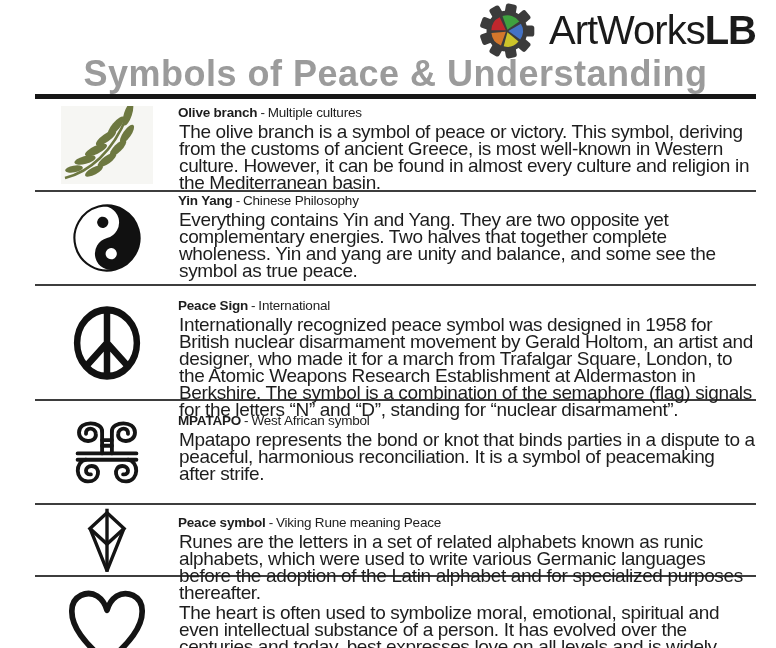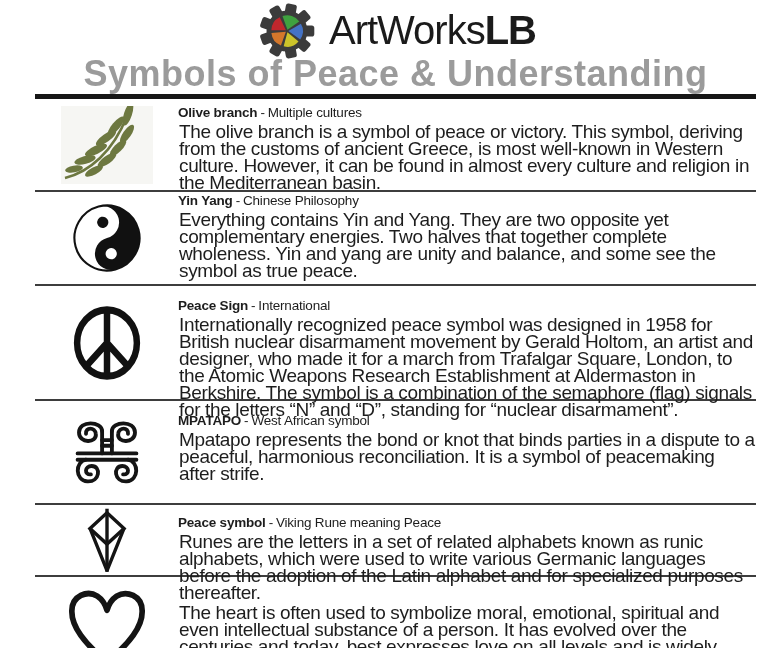--- a/index.html
+++ b/index.html
@@ -2,21 +2,21 @@
 <html><head>
 <meta charset="utf-8">
 <style>
   html,body{margin:0;padding:0;}
   body{
     width:776px;height:648px;overflow:hidden;background:#ffffff;
     font-family:"Liberation Sans",sans-serif;color:#1d1d1d;
   }
   .page{width:721px;margin:0 20px 0 35px;}
   
-  .header{display:flex;justify-content:center;align-items:center;height:57px;margin-top:2px;gap:10px;}
+  .header{display:flex;justify-content:flex-end;align-items:center;height:57px;margin-top:2px;gap:10px;}
   .brand-text{font-size:40px;letter-spacing:-1px;color:#1b1b1b;white-space:nowrap;}
   .brand-text .bold{font-weight:bold;}
   .doc-title{
     text-align:center;font-size:36px;font-weight:bold;color:#9b9b9b;
     letter-spacing:0.5px;margin:0 0 5px 0;line-height:30px;
   }
   .thick-rule{height:5px;background:#161616;}
   
   .row{display:flex;border-bottom:2px solid #3d3d3d;box-sizing:border-box;}
   .row.r1{height:93px;}

